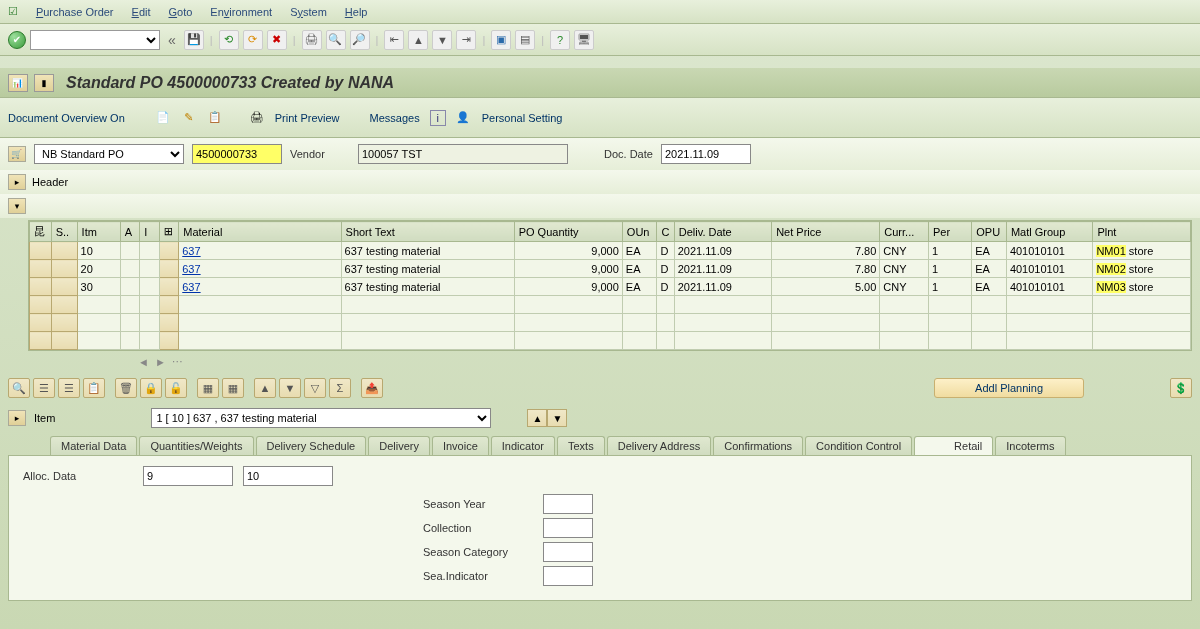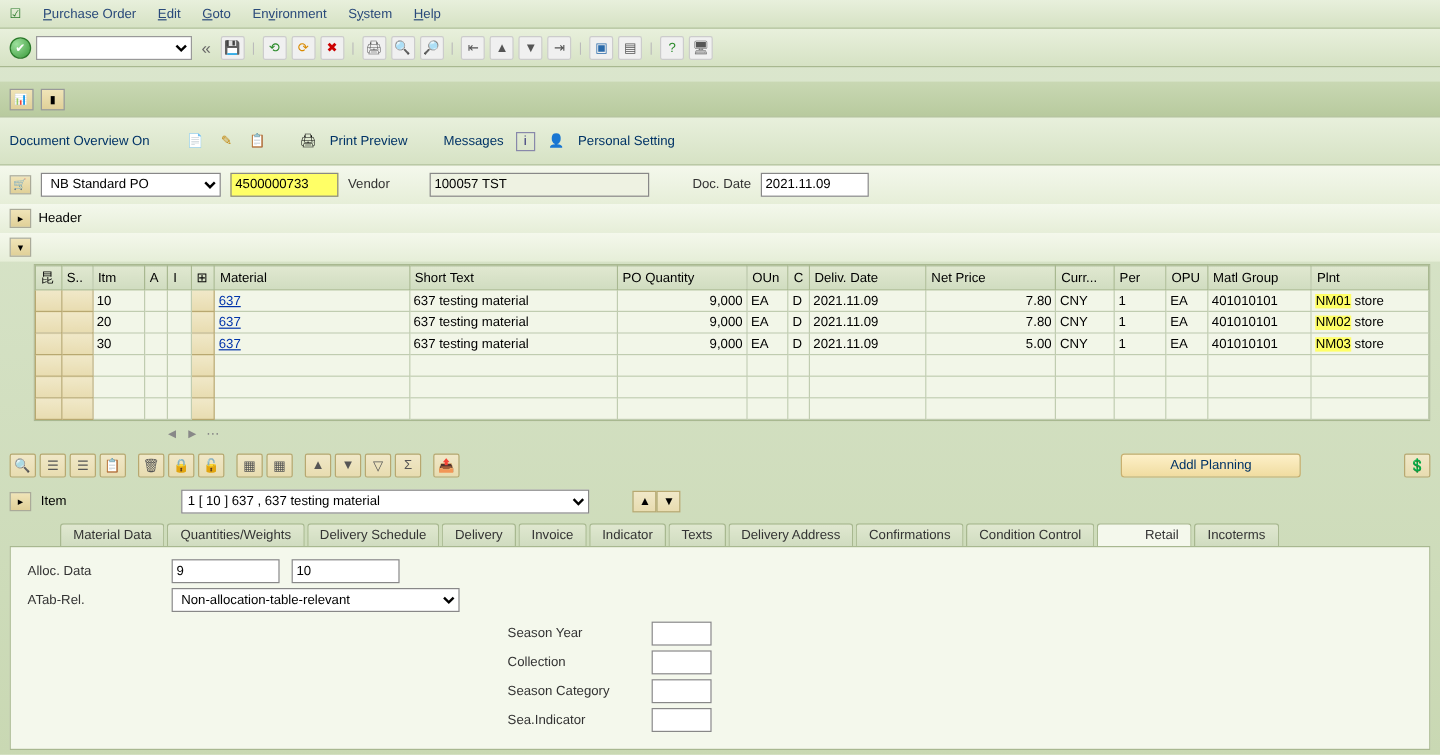--- a/index.html
+++ b/index.html
@@ -87,20 +87,21 @@
   <span class="tbtn" style="color:#2a6aaa">▣</span>
   <span class="tbtn">▤</span>
   <span class="sep">|</span>
   <span class="tbtn" style="color:#2a8a2a">?</span>
   <span class="tbtn">🖥</span>
 </div>
 
 <div class="title-bar">
   <span class="title-icon">📊</span>
   <span class="title-icon">▮</span>
+  <span class="title-text">Standard PO 4500000733 Created by NANA</span>
 </div>
 
 <div class="toolbar2">
   <span class="link-btn">Document Overview On</span>
   <span style="width:10px"></span>
   <span class="small-icon">📄</span>
   <span class="small-icon" style="color:#c08000">✎</span>
   <span class="small-icon">📋</span>
   <span style="width:6px"></span>
   <span class="small-icon">🖨</span>
@@ -112,21 +113,21 @@
   <span class="link-btn">Personal Setting</span>
 </div>
 
 <div class="docstrip">
   <span class="collapse-btn">🛒</span>
   <select style="width:150px">
     <option>NB Standard PO</option>
   </select>
   <input class="po-num" value="4500000733" style="">
   <span class="label" style="width:60px; display:inline-block">Vendor</span>
-  <input style="width: 183px; background: rgb(238, 242, 226);" value="100057 TST">
+  <input style="width: 210px; background: rgb(238, 242, 226);" value="100057 TST">
   <span style="width:20px"></span>
   <span class="label">Doc. Date</span>
   <input style="width: 90px;" value="2021.11.09">
 </div>
 
 <div class="hdr-row">
   <span class="collapse-btn">▸</span>
   <span>Header</span>
 </div>
 <div class="hdr-row">
@@ -359,24 +360,20 @@
     <div class="tab">Incoterms</div>
   </div>
 <div class="tab-body">
   <div style="display:flex; gap:60px">
     <div>
       <div class="form-row">
         <label>Alloc. Data</label>
         <input style="width: 90px;" value="9">
         <input style="width: 90px;" value="10">
       </div>
-      <div class="form-row">
-        <label>ATab-Rel.</label>
-        <select style="width:240px"><option>Non-allocation-table-relevant</option></select>
-      </div>
     </div>
   </div>
   <div style="display:flex; gap:64px; margin-top:4px; margin-left:400px">
     <div class="fcol">
       <div class="form-row">
           <label>Season Year</label>
           <input style="width: 50px;">
         </div>
       <div class="form-row">
           <label>Collection</label>

